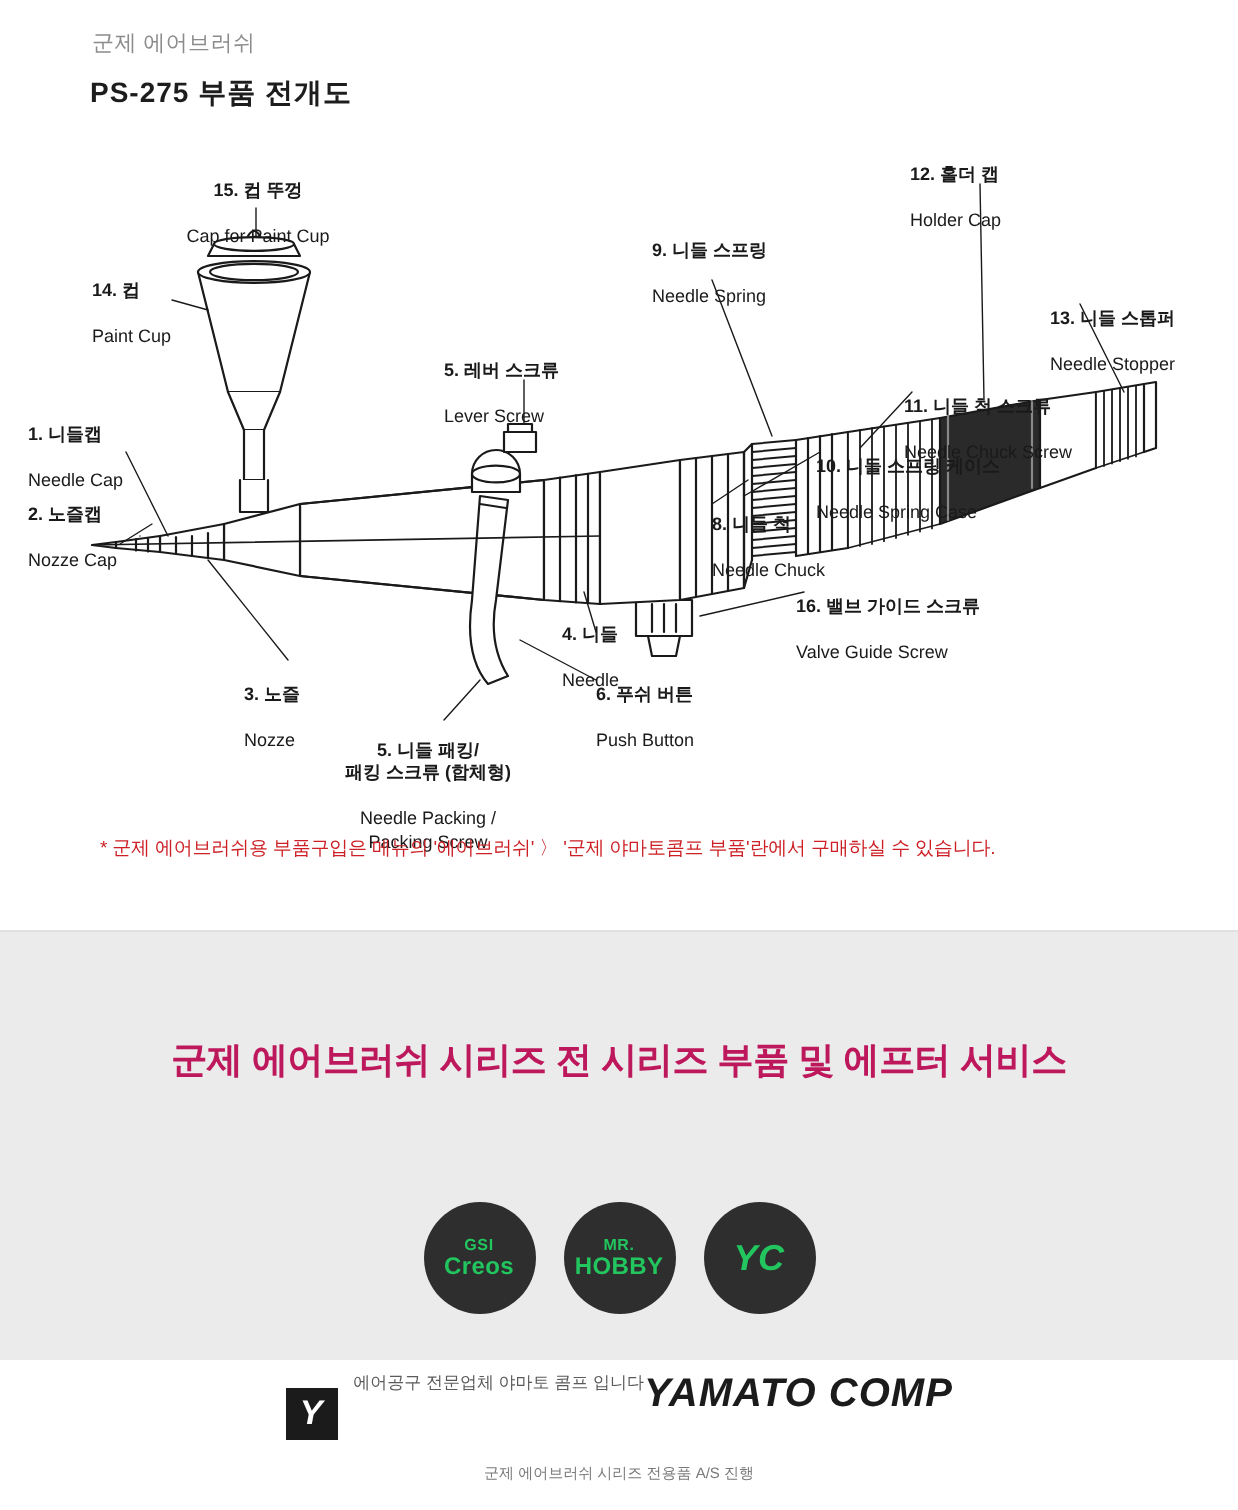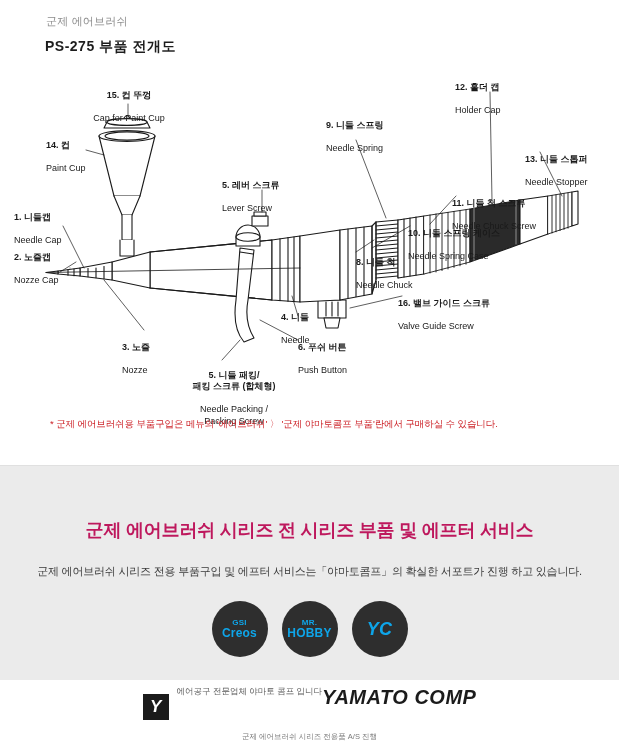--- a/index.html
+++ b/index.html
@@ -110,21 +110,21 @@
     width: 619px;
     display: flex;
     justify-content: center;
     gap: 14px;
   }
   .logo-circle {
     width: 56px;
     height: 56px;
     border-radius: 50%;
     background: #2e2e2e;
-    color: #0ea5e9;
+    color: #22c55e;
     display: flex;
     flex-direction: column;
     align-items: center;
     justify-content: center;
     line-height: 1.05;
   }
   .logo-circle .l1 { font-size: 8px; font-weight: bold; letter-spacing: 0.3px; }
   .logo-circle .l2 { font-size: 12px; font-weight: bold; letter-spacing: 0.2px; }
   .logo-circle.yc .l2 { font-size: 18px; font-style: italic; }
 
@@ -343,21 +343,21 @@
   <div class="lbl" style="left:122px; top:330px; width:70px;">
     <span class="ko"><span>3.</span> <span>노즐</span></span>
     <span class="en">Nozze</span>
   </div>
 
   <div class="lbl" style="left:281px; top:300px; width:70px;">
     <span class="ko"><span>4.</span> <span>니들</span></span>
     <span class="en">Needle</span>
   </div>
 
-  <div class="lbl center" style="left:176px; top:358px; width:116px;">
+  <div class="lbl center" style="left:156px; top:358px; width:116px;">
     <span class="ko"><span>5.</span> <span>니들 패킹/
 패킹 스크류 (합체형)</span></span>
     <span class="en">Needle Packing /
 Packing Screw</span>
   </div>
 
   <div class="lbl" style="left:222px; top:168px; width:90px;">
     <span class="ko"><span>5.</span> <span>레버 스크류</span></span>
     <span class="en">Lever Screw</span>
   </div>
@@ -400,21 +400,20 @@
   <div class="lbl" style="left:398px; top:286px; width:110px;">
     <span class="ko"><span>16.</span> <span>밸브 가이드 스크류</span></span>
     <span class="en">Valve Guide Screw</span>
   </div>
 
   <div class="footnote">* 군제 에어브러쉬용 부품구입은 메뉴의 '에어브러쉬' 〉 '군제 야마토콤프 부품'란에서 구매하실 수 있습니다.</div>
 </div>
 
 <div class="service-section">
   <div class="service-heading">군제 에어브러쉬 시리즈 전 시리즈 부품 및 에프터 서비스</div>
-  <div class="service-sub">군제 에어브러쉬 시리즈 전용 부품구입 및 에프터 서비스는「야마토콤프」의 확실한 서포트가 진행 하고 있습니다.</div>
 
   <div class="logo-row">
     <div class="logo-circle">
       <span class="l1">GSI</span>
       <span class="l2">Creos</span>
     </div>
     <div class="logo-circle">
       <span class="l1">MR.</span>
       <span class="l2">HOBBY</span>
     </div>

